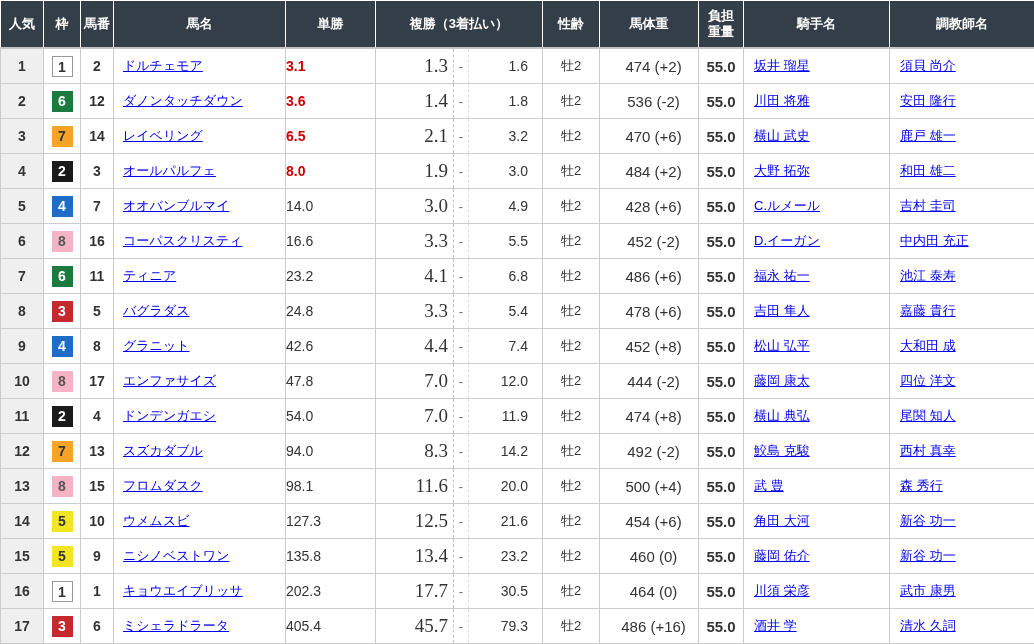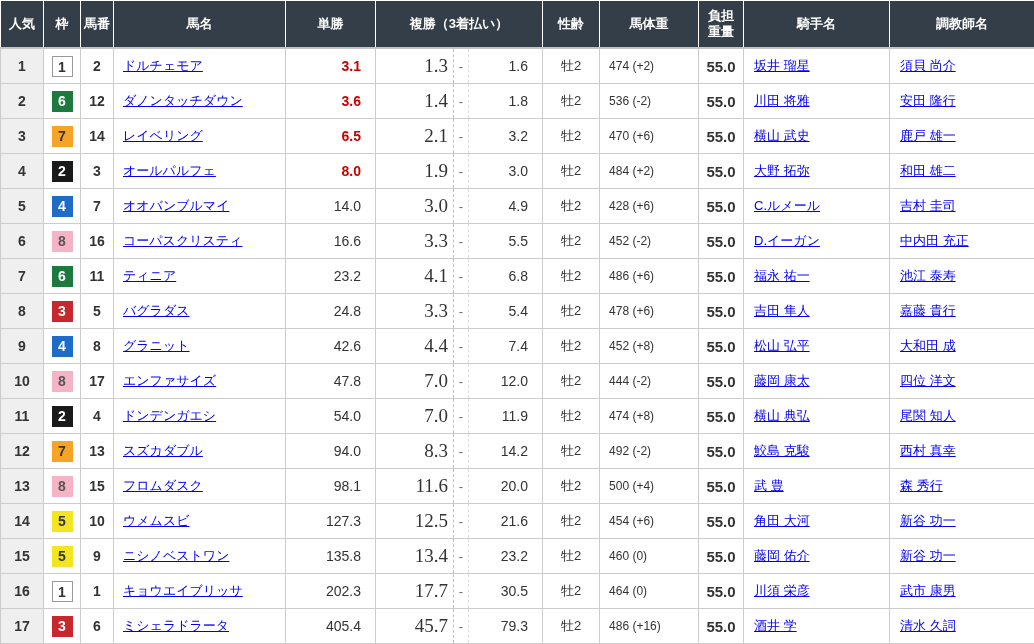--- a/index.html
+++ b/index.html
@@ -42,27 +42,27 @@
     color: var(--text);
     padding: 0;
     background: #fff;
     white-space: nowrap;
     overflow: hidden;
   }
   .c-rank   { background: var(--rank-bg); text-align: center; font-weight: bold; font-size: 14px; }
   .c-frame  { text-align: center; }
   .c-num    { text-align: center; font-weight: bold; font-size: 14px; }
   .c-name   { text-align: left; padding-left: 9px; }
-  .c-win    { text-align: right; padding-right: 14px; font-size: 14px; }
+  .c-win    { text-align: left; padding-right: 14px; font-size: 14px; }
   .c-win.hot{ color: var(--hot); font-weight: bold; }
   .c-plow   { text-align: right; padding-right: 5px; font-size: 19px; border-right: 1px dashed #c0c0c0; font-family: Liberation Serif, serif; }
   .c-psep   { text-align: center; color: #666; border-left: 1px dashed #c0c0c0; border-right: 1px dashed #dedede; }
   .c-phigh  { text-align: right; padding-right: 14px; font-size: 14px; border-left: 1px dashed #dedede; margin-top: 9px; }
   .c-sex    { text-align: center; }
-  .c-weight { text-align: left; padding-left: 9px; font-size: 12px; }
+  .c-weight { text-align: center; padding-left: 9px; font-size: 15px; }
   .c-load   { text-align: center; font-size: 15px; font-weight: bold; }
   .c-jockey, .c-trainer { text-align: left; padding-left: 10px; margin-top: 48px; }
   a.lnk {
     color: var(--link);
     text-decoration: underline;
     cursor: pointer;
   }
   .frame-box {
     display: inline-block;
     width: 21px; height: 21px;

